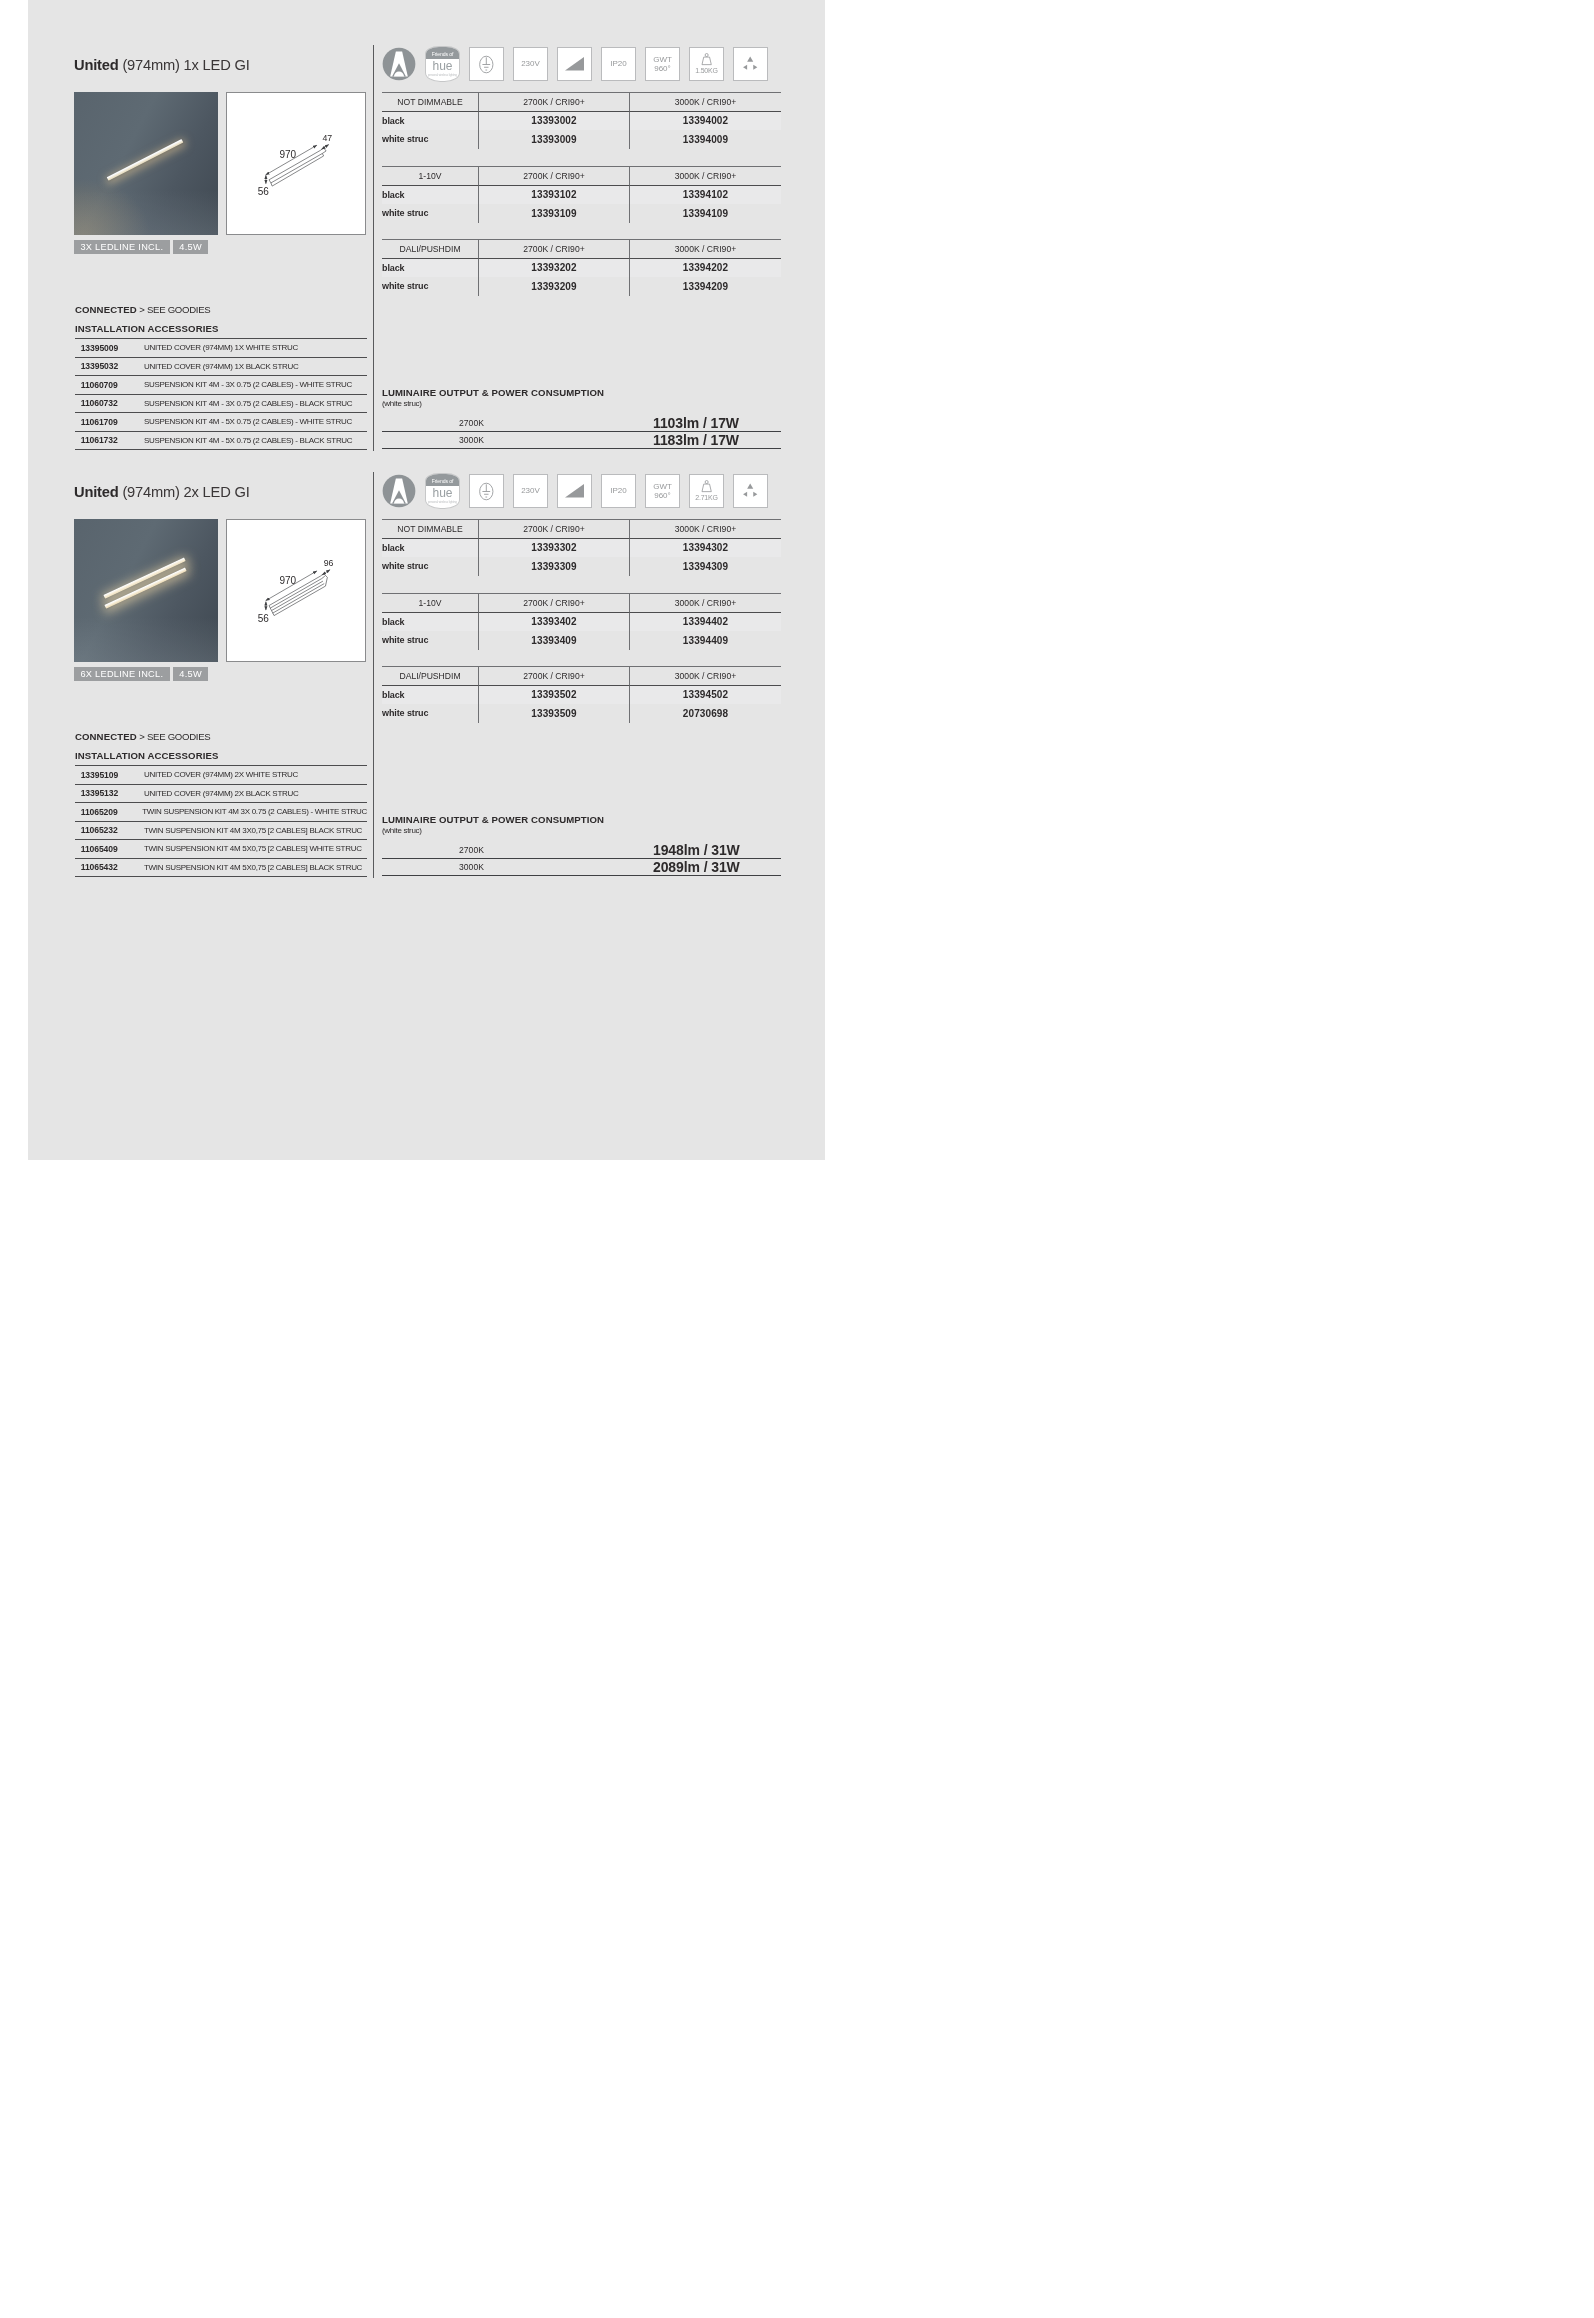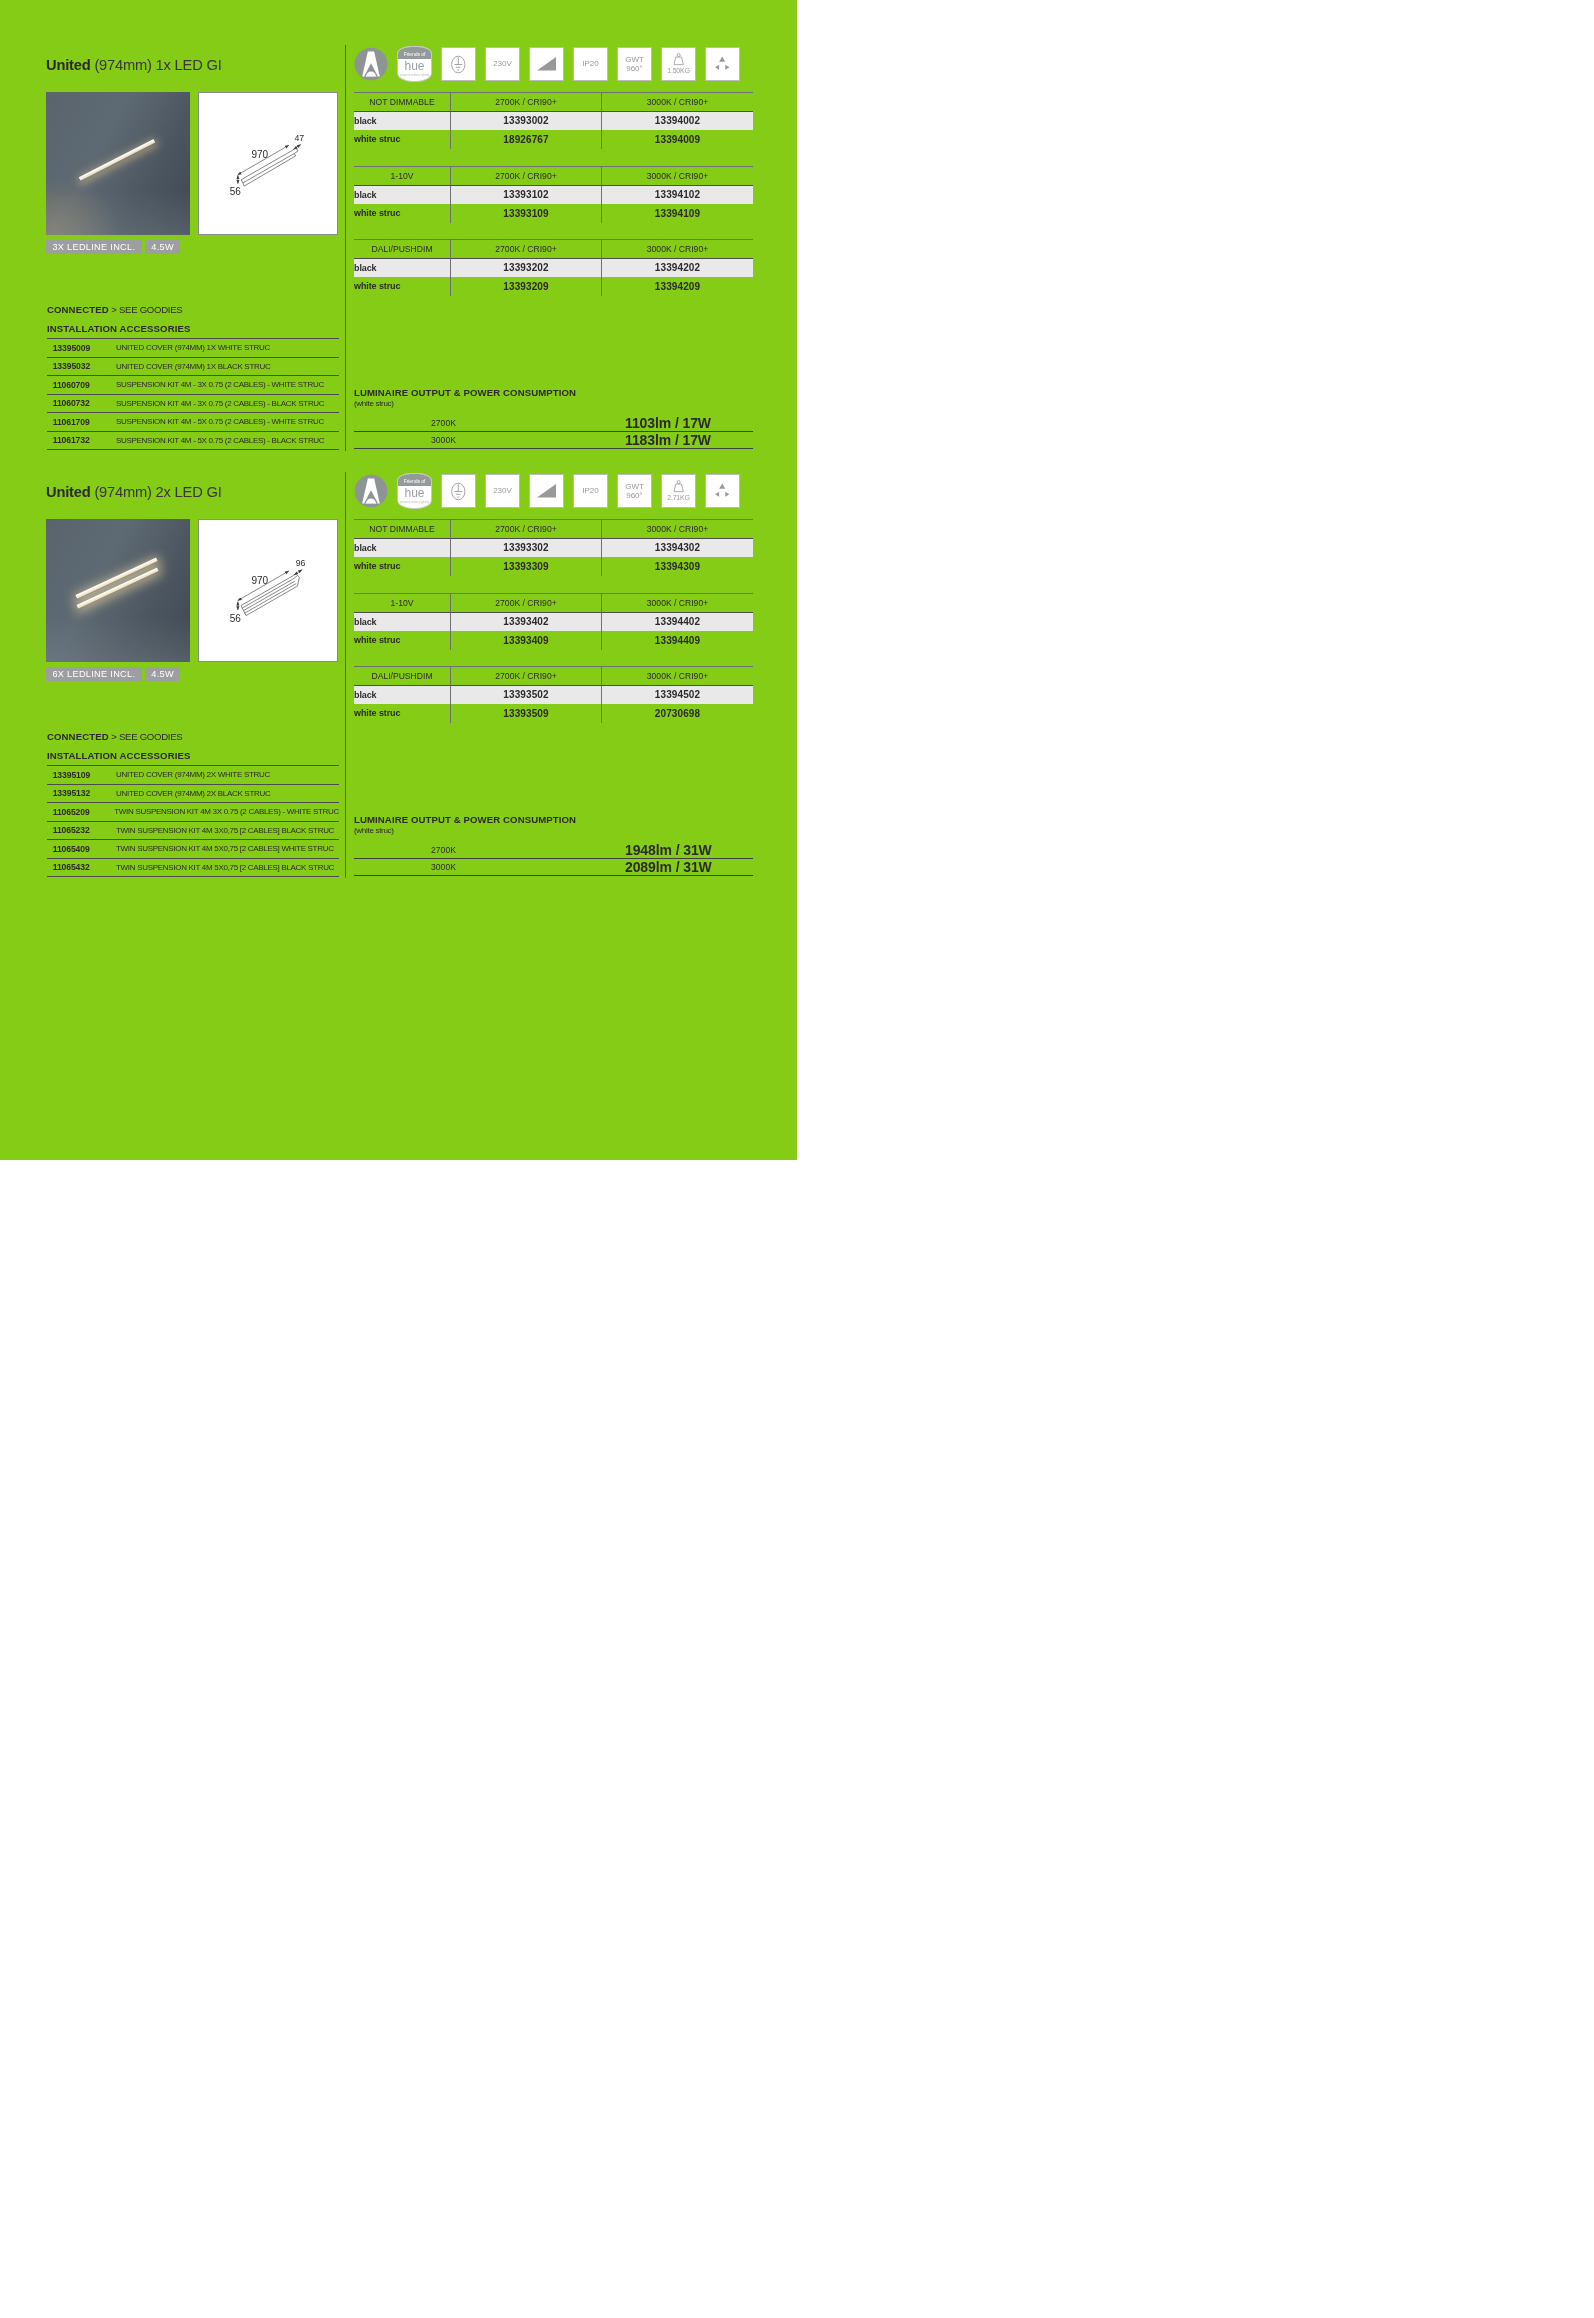--- a/index.html
+++ b/index.html
@@ -1,18 +1,18 @@
 <!DOCTYPE html>
 <html style="font-size:10.2px"><head>
 <meta charset="utf-8">
 <style>
   * { margin:0; padding:0; box-sizing:border-box; }
   html,body { background:#ffffff; }
-  .page { position:relative; width:797px; height:1160px; background:#84cc16;
-          font-family:"Liberation Sans", sans-serif; color:#2d2a2b; overflow:hidden; }
+  .page { position:relative; width:797px; height:1160px; background:#e5e5e5;
+          font-family:"Liberation Sans", sans-serif; color:#2d2a2b; overflow:hidden;margin-left:28px; }
   .section { position:absolute; left:0; width:797px; height:427px; }
   #s0 { top:0; } #s1 { top:427px; }
 
   .vline { position:absolute; left:345px; top:45px; width:0.6px; height:406px; background:#595a5c; }
 
   .title { position:absolute; left:46px; top:57px; font-size:14.7px; font-weight:400; letter-spacing:-0.2px; white-space:nowrap; }
   .title b { font-weight:700; }
   .title .tsuf { color:#3a3637; }
 
   .photo { position:absolute; left:46px; top:92px; width:144px; height:143px; overflow:hidden;
@@ -214,21 +214,21 @@
     </div>
 
     <div class="tbl t0">
       <div class="cell th">NOT DIMMABLE</div>
       <div class="cell th cB">2700K / CRI90+</div>
       <div class="cell th cB">3000K / CRI90+</div>
       <div class="cell g fin">black</div>
       <div class="cell g cB num">13393002</div>
       <div class="cell g cB num">13394002</div>
       <div class="cell fin">white struc</div>
-      <div class="cell cB num">18926767</div>
+      <div class="cell cB num">13393009</div>
       <div class="cell cB num">13394009</div>
     </div>
 
     <div class="tbl t1">
       <div class="cell th">1-10V</div>
       <div class="cell th cB">2700K / CRI90+</div>
       <div class="cell th cB">3000K / CRI90+</div>
       <div class="cell g fin">black</div>
       <div class="cell g cB num">13393102</div>
       <div class="cell g cB num">13394102</div>

